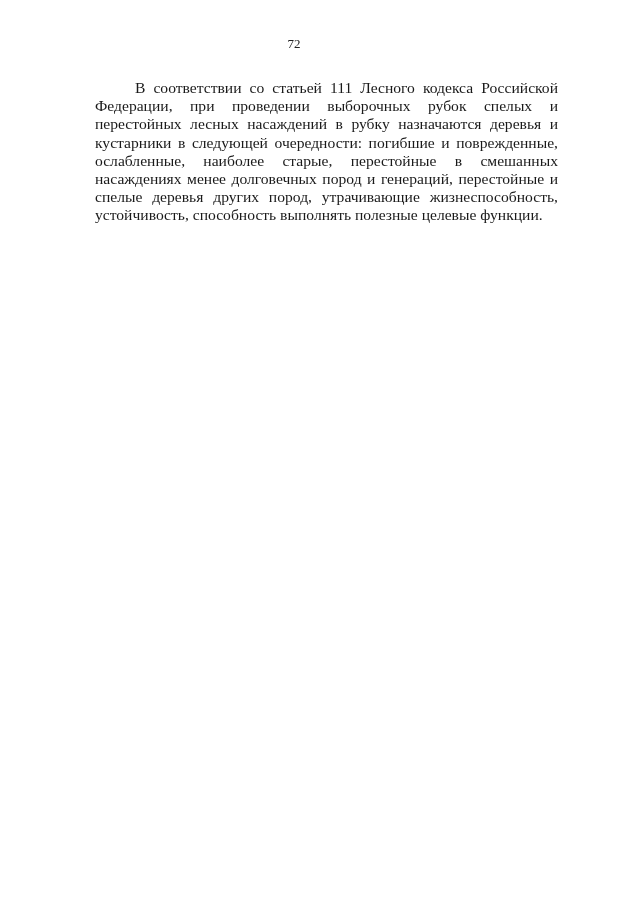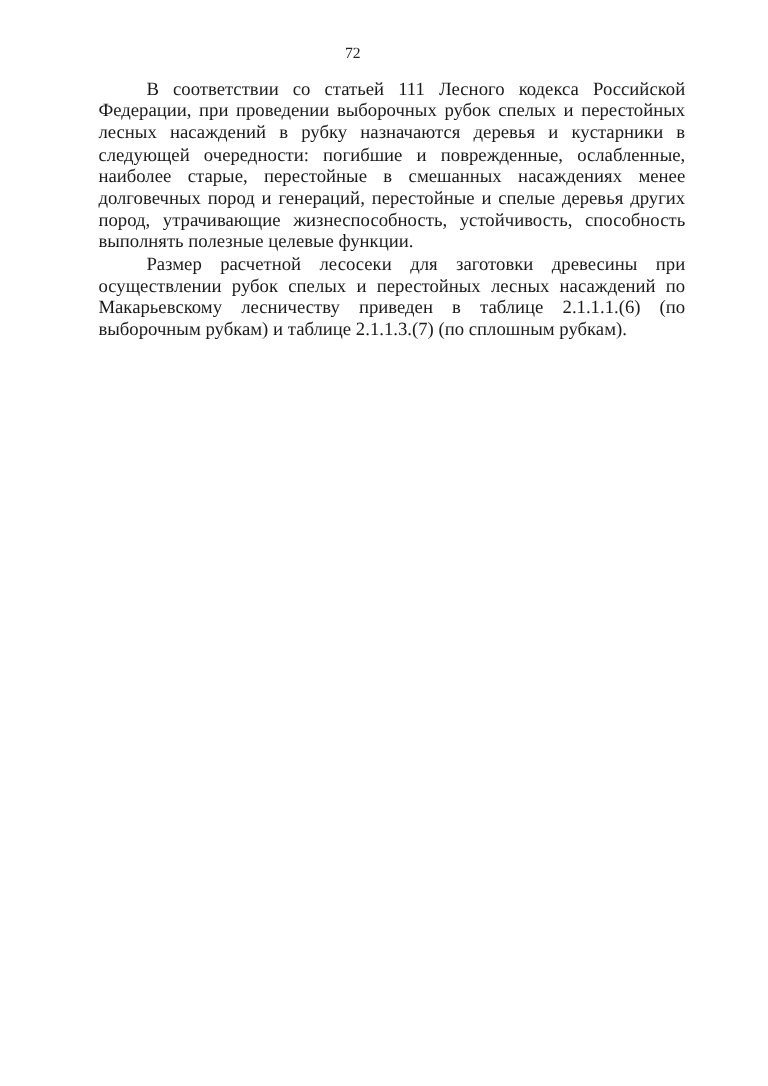--- a/index.html
+++ b/index.html
@@ -6,23 +6,22 @@
   body { width:640px; height:905px; position:relative; overflow:hidden; }
   .page-number {
     position:absolute; top:36px; left:0; width:588px; text-align:center;
     font-family:"Liberation Serif", serif; font-size:13px; color:#222;
   }
   .body-text {
     position:absolute; top:66px; left:82px; width:489px;
     font-family:"Liberation Serif", serif; font-size:15.6px; line-height:18.2px;
     color:#1a1a1a;
   }
-  .para { margin:0; text-align:justify; text-indent:40px; }
+  .para { margin:13px; text-align:justify; text-indent:40px; }
 </style>
 </head>
 <body>
 
 <div class="page-number">72</div>
 
 <div class="body-text">
   <p class="para">В соответствии со статьей 111 Лесного кодекса Российской Федерации, при проведении выборочных рубок спелых и перестойных лесных насаждений в рубку назначаются деревья и кустарники в следующей очередности: погибшие и поврежденные, ослабленные, наиболее старые, перестойные в смешанных насаждениях менее долговечных пород и генераций, перестойные и спелые деревья других пород, утрачивающие жизнеспособность, устойчивость, способность выполнять полезные целевые функции.</p>
-  <p class="para">Размер расчетной лесосеки для заготовки древесины при осуществлении рубок спелых и перестойных лесных насаждений по Макарьевскому лесничеству приведен в таблице 2.1.1.1.(6) (по выборочным рубкам) и таблице 2.1.1.3.(7) (по сплошным рубкам).</p>
 </div>
 
 </body></html>

